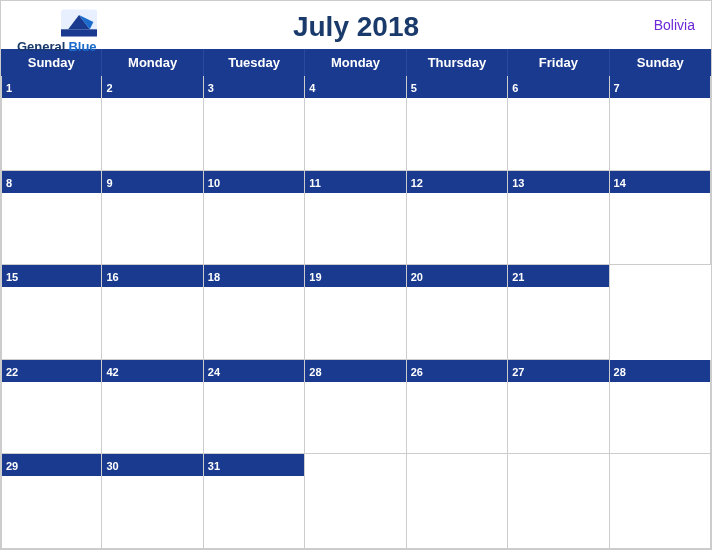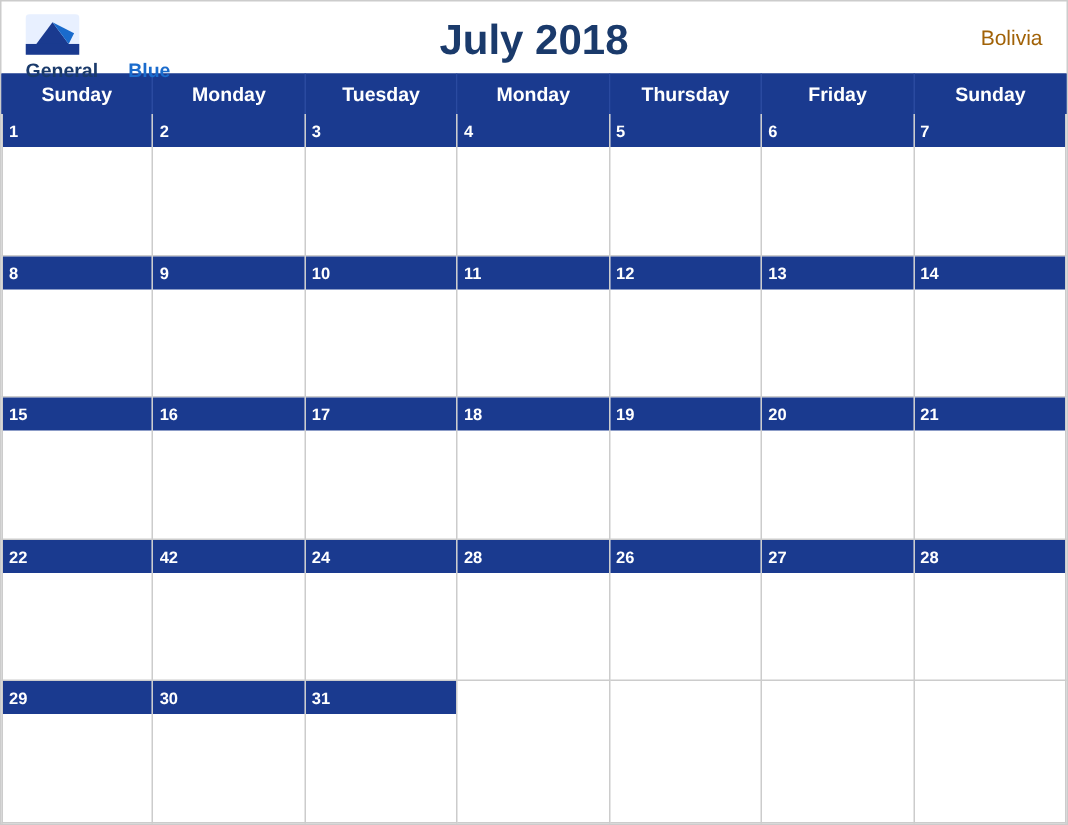--- a/index.html
+++ b/index.html
@@ -24,39 +24,39 @@
       justify-content: center;
       padding: 10px 16px 6px;
       position: relative;
     }
     .logo {
       position: absolute;
       left: 16px;
       top: 8px;
       display: flex;
       flex-direction: column;
-      align-items: flex-start;
+      align-items: flex-end;
     }
     .logo-icon {
       width: 36px;
       height: 28px;
       margin-bottom: 2px;
     }
     .title {
       font-size: 28px;
       font-weight: bold;
       color: #1a3a6b;
       text-align: center;
     }
     .country {
       position: absolute;
       right: 16px;
       top: 16px;
       font-size: 14px;
-      color: #a16207;
+      color: #6d28d9;
       padding-left: 48px;
     }
     .day-headers {
       display: grid;
       grid-template-columns: repeat(7, 1fr);
       background: #1a3a8f;
     }
     .day-header {
       background: #1a3a8f;
       color: #fff;
@@ -122,21 +122,21 @@
   <div class="header">
     <div class="logo">
       <svg class="logo-icon" viewBox="0 0 40 30" xmlns="http://www.w3.org/2000/svg">
         <rect x="0" y="0" width="40" height="30" fill="#e8f0ff" rx="3"></rect>
         <polygon points="8,22 20,6 32,22" fill="#1a3a8f"></polygon>
         <polygon points="20,6 32,22 36,14" fill="#1a6bcc"></polygon>
         <rect x="0" y="22" width="40" height="8" fill="#1a3a8f" rx="0"></rect>
       </svg>
       <div style="display:flex; flex-direction:row; align-items:baseline;">
         <span style="font-size:13px; font-weight:bold; color:#1a3a6b;">General</span>
-        <span style="font-size:13px; font-weight:bold; color:#1a6bcc; margin-left:20px;">Blue</span>
+        <span style="font-size:13px; font-weight:bold; color:#1a6bcc; margin-left:3px;">Blue</span>
       </div>
     </div>
     <h1 class="title">July 2018</h1>
     <div class="country">Bolivia</div>
   </div>
 
   <div class="day-headers">
     <div class="day-header">Sunday</div>
     <div class="day-header">Monday</div>
     <div class="day-header">Tuesday</div>
@@ -197,23 +197,20 @@
     </div>
 
     <div class="row">
       <div class="day-cell">
           <div class="day-number-row"><span class="day-number">15</span></div>
         </div>
       <div class="day-cell">
           <div class="day-number-row"><span class="day-number">16</span></div>
         </div>
       <div class="day-cell">
-          <div class="day-number-row"><span class="day-number">17</span></div>
-        </div>
-      <div class="day-cell">
           <div class="day-number-row"><span class="day-number">18</span></div>
         </div>
       <div class="day-cell">
           <div class="day-number-row"><span class="day-number">19</span></div>
         </div>
       <div class="day-cell">
           <div class="day-number-row"><span class="day-number">20</span></div>
         </div>
       <div class="day-cell">
           <div class="day-number-row"><span class="day-number">21</span></div>

